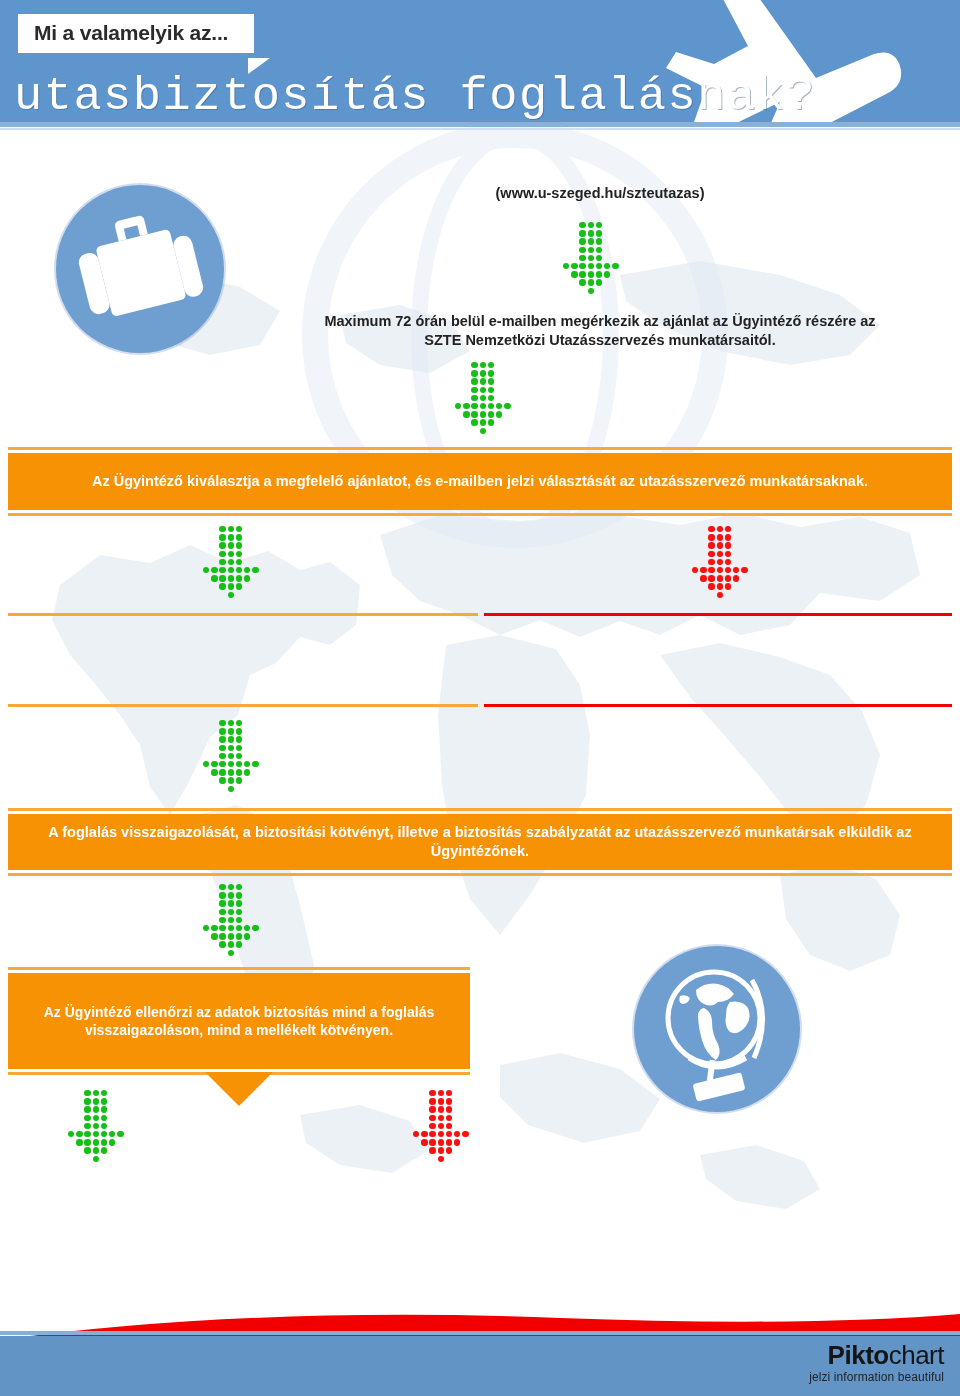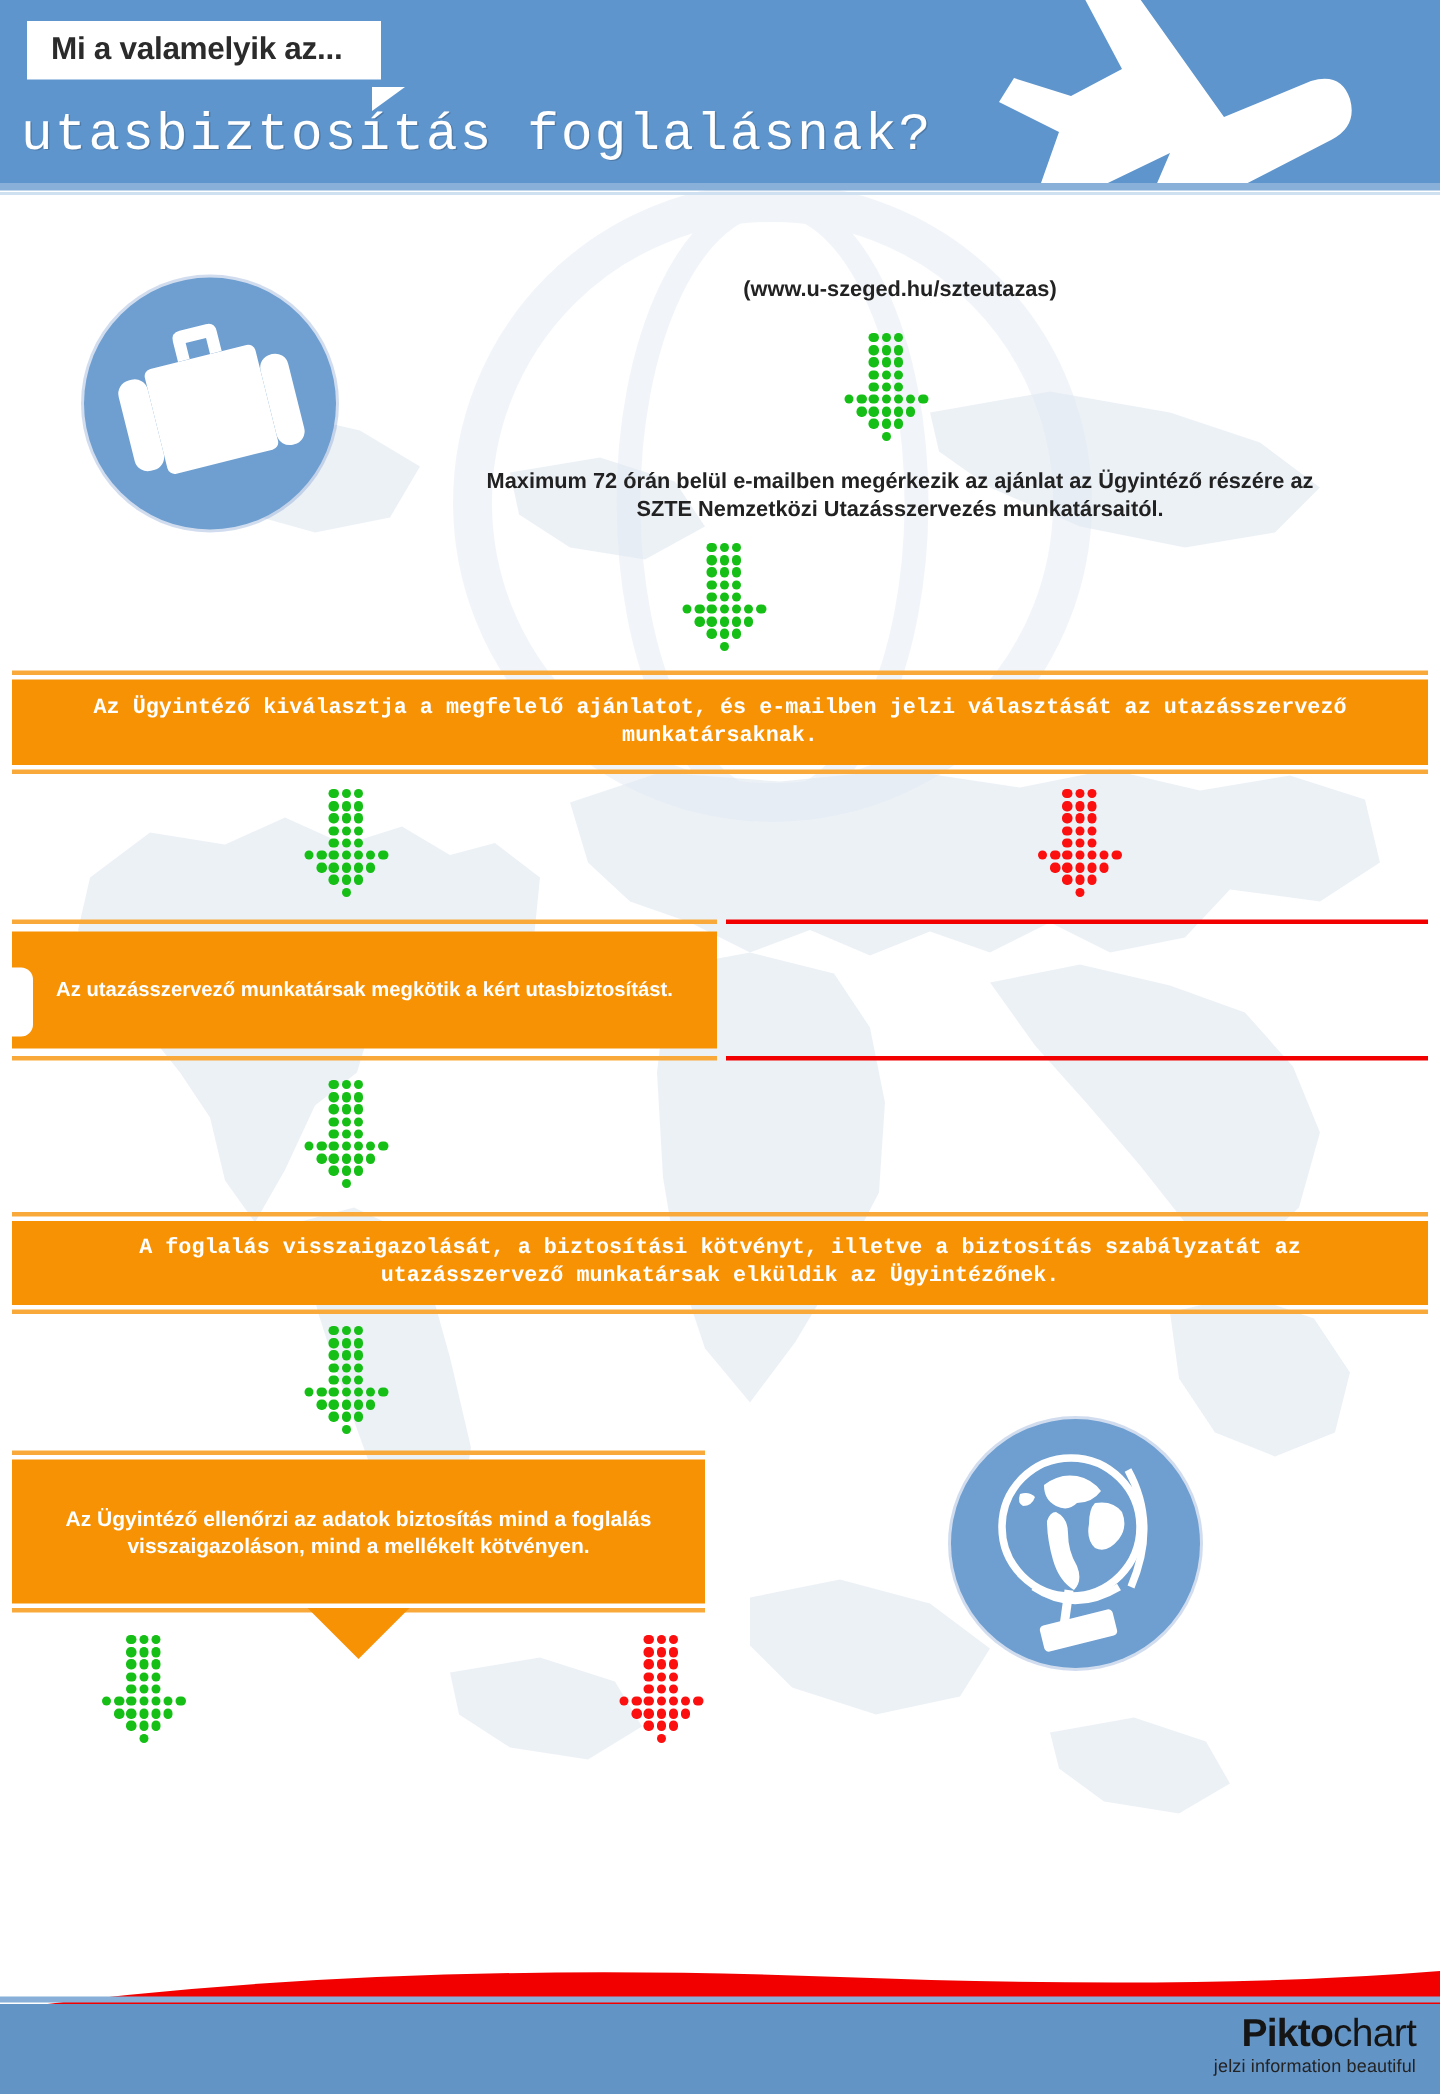--- a/index.html
+++ b/index.html
@@ -22,38 +22,38 @@
   .bubble{
     position:absolute;left:18px;top:14px;background:#fff;
     padding:7px 26px 8px 16px;z-index:6;
   }
   .bubble-txt{font-size:21px;font-weight:bold;color:#2b2b2b;letter-spacing:-.2px;white-space:nowrap;}
   .bubble-tail{position:absolute;left:248px;top:58px;width:0;height:0;
     border-left:22px solid #fff;border-bottom:16px solid transparent;z-index:6;}
   .title{
     position:absolute;left:14px;top:70px;z-index:6;
     font-family:"Liberation Mono","DejaVu Sans Mono",monospace;
-    font-size:35px;color:#ffffff;letter-spacing:1.5px;white-space:nowrap;
+    font-size:47px;color:#ffffff;letter-spacing:1.5px;white-space:nowrap;
     text-shadow:1px 1px 0 rgba(60,90,125,.45);
   }
 
   
   .steptext{position:absolute;z-index:4;text-align:center;color:#222;font-weight:bold;}
   .steptext .l{display:block;line-height:1.3;}
 
   
   .circ-icon{position:absolute;border-radius:50%;background:#6e9fd0;z-index:4;
              box-shadow:0 0 0 2px rgba(70,120,190,.25);}
 
   
   .arrow{position:absolute;z-index:6;}
   .arrow .dot{position:absolute;border-radius:50%;}
 
   
-  .bar{position:absolute;z-index:4;font-family:Liberation Mono, monospace;}
+  .bar{position:absolute;z-index:4;}
   .bar .bar-line-top{position:absolute;left:0;top:0;width:100%;height:3px;background:#f9a93a;}
   .bar .bar-line-bot{position:absolute;left:0;bottom:0;width:100%;height:3px;background:#f9a93a;}
   .bar .bar-body{position:absolute;left:0;right:0;top:6px;bottom:6px;background:#f79205;
      display:flex;align-items:center;justify-content:center;}
   .bar-text{color:#fff;font-weight:bold;text-align:center;line-height:1.3;padding:0 20px;}
 
   
   .ribbon{position:absolute;z-index:4;}
   .ribbon .rb-line{position:absolute;left:0;width:100%;height:3px;}
   .ribbon .rb-body{position:absolute;left:0;right:0;top:8px;bottom:8px;
@@ -291,27 +291,20 @@
       <span class="dot" style="left: 32.8px; top: 49.2px; width: 6.4px; height: 6.4px; background: rgb(251, 15, 15);"></span>
       <span class="dot" style="left: 41px; top: 49.2px; width: 6.4px; height: 6.4px; background: rgb(251, 15, 15);"></span>
       <span class="dot" style="left: 16.4px; top: 57.4px; width: 6.4px; height: 6.4px; background: rgb(251, 15, 15);"></span>
       <span class="dot" style="left: 24.6px; top: 57.4px; width: 6.4px; height: 6.4px; background: rgb(251, 15, 15);"></span>
       <span class="dot" style="left: 32.8px; top: 57.4px; width: 6.4px; height: 6.4px; background: rgb(251, 15, 15);"></span>
       <span class="dot" style="left: 24.6px; top: 65.6px; width: 6.4px; height: 6.4px; background: rgb(251, 15, 15);"></span>
     </div>
 
   <div class="ribbon" style="left:8px;top:613px;width:470px;height:94px;">
     <div class="rb-line" style="top:0;background:#f9a93a;"></div>
-    <div class="rb-body" style="background:#f79205;">
-      <div class="rb-text" style="font-size:13.5px;">
-        <span class="l">Az utazásszervező munkatársak megkötik a kért</span>
-        <span class="l">utasbiztosítást.</span>
-      </div>
-      <div class="notch l" style="top:24px;"></div>
-    </div>
     <div class="rb-line" style="bottom:0;background:#f9a93a;"></div>
   </div>
 
   <div class="ribbon" style="left:484px;top:613px;width:468px;height:94px;">
     <div class="rb-line" style="top:0;background:#f20000;"></div>
     <div class="rb-line" style="bottom:0;background:#f20000;"></div>
   </div>
 
   <div class="arrow" style="left:203px;top:720px;width:64px;height:70px;">
       <span class="dot" style="left: 16.4px; top: 0px; width: 6.4px; height: 6.4px; background: rgb(22, 191, 22);"></span>

